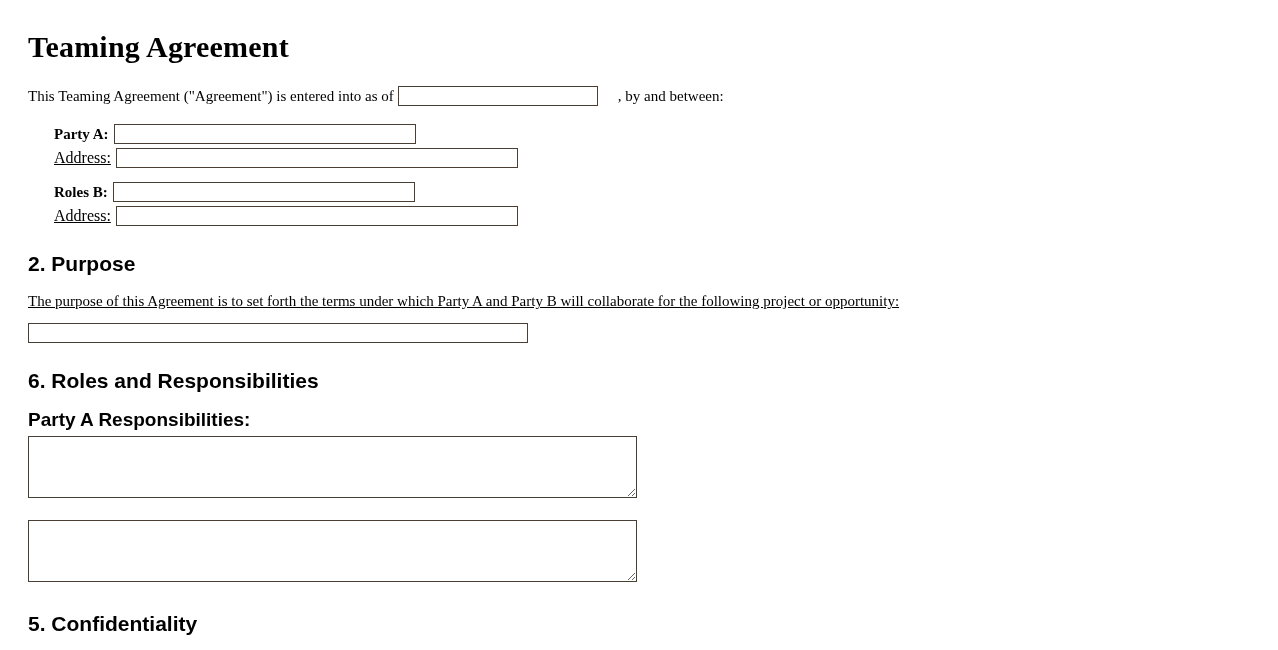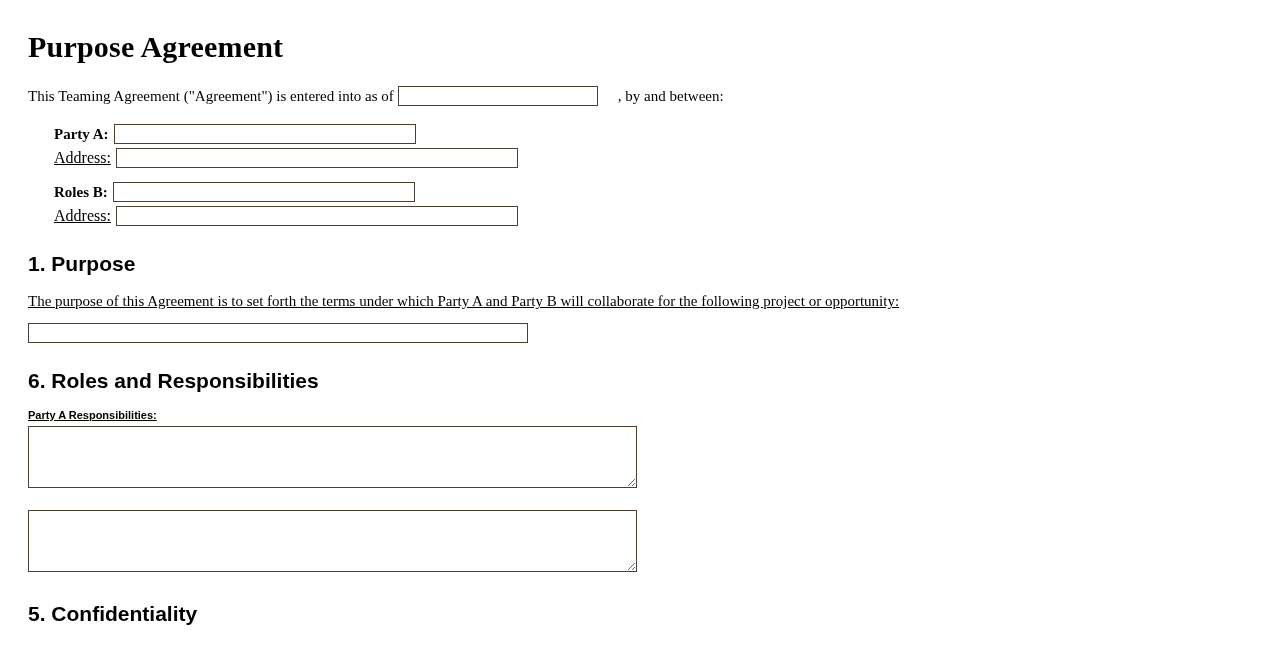--- a/index.html
+++ b/index.html
@@ -63,24 +63,23 @@
   }
   .label-plain {
     font-family: "Liberation Serif", serif;
     font-size: 16px;
     margin-right: 5px;
     text-decoration: underline;
   }
   .label-sans-bold {
     font-family: "Liberation Sans", sans-serif;
     font-weight: bold;
-    font-size: 11px;
+    font-size: 19px;
     display: block;
     margin-bottom: 5px;
-    text-decoration: underline;
   }
   input.txt {
     font-family: "Liberation Sans", sans-serif;
     font-size: 13px;
     border: 1px solid #4a3f35;
     background: #ffffff;
     padding: 2px 4px;
     box-sizing: border-box;
     height: 20px;
     outline: none;
@@ -106,21 +105,21 @@
     font-family: "Liberation Serif", serif;
     font-size: 15px;
     margin-left: 20px;
   }
 </style>
 </head>
 <body>
 
 <div class="page">
 
-  <h1 class="doc-title">Purpose Agreement</h1>
+  <h1 class="doc-title">Teaming Agreement</h1>
 
   <div class="intro-line">
     <span>This Teaming Agreement ("Agreement") is entered into as of</span>
     <input class="txt date-field" type="text" style="margin-left: 4px;" value="">
     <span class="comma-text">, by and between:</span>
   </div>
 
   <div class="party-block">
     <div class="field-row">
       <span class="label-bold">Party A:</span>
@@ -136,21 +135,21 @@
     <div class="field-row">
       <span class="label-bold">Roles B:</span>
       <input class="txt party-name" type="text" value="" style="">
     </div>
     <div class="field-row">
       <span class="label-plain">Address:</span>
       <input class="txt party-addr" type="text" value="" style="">
     </div>
   </div>
 
-  <h2 class="section-title">1. Purpose</h2>
+  <h2 class="section-title">2. Purpose</h2>
   <p class="para">The purpose of this Agreement is to set forth the terms under which Party A and Party B will collaborate for the following project or opportunity:</p>
   <input class="txt purpose-field" type="text" value="" style="">
 
   <h2 class="section-title">6. Roles and Responsibilities</h2>
 
   <div class="resp-block">
     <span class="label-sans-bold">Party A Responsibilities:</span>
     <textarea class="ta" style=""></textarea>
   </div>
 

